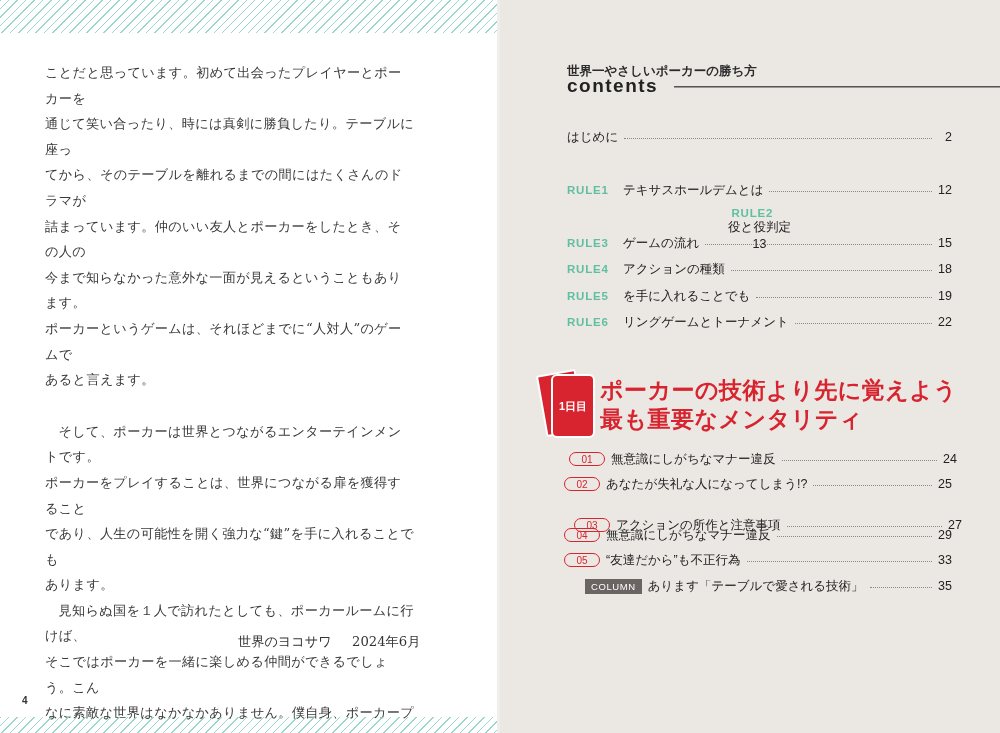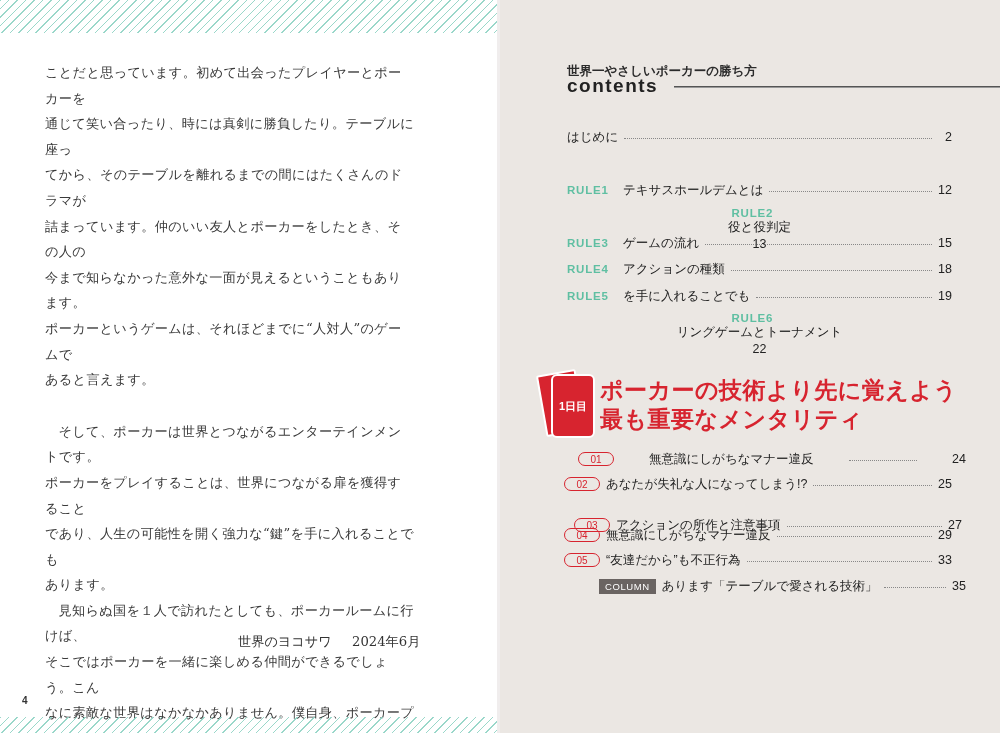--- a/index.html
+++ b/index.html
@@ -153,28 +153,28 @@
     <span class="title">アクションの種類</span>
     <span class="dots"></span>
     <span class="page">18</span>
   </div>
   <div class="toc-row" style="top:286px;">
     <span class="rule-tag">RULE5</span>
     <span class="title">を手に入れることでも</span>
     <span class="dots"></span>
     <span class="page">19</span>
   </div>
-  <div class="toc-row" style="top:312px;flex-direction:column;">
+  <div class="toc-row" style="top:312px;">
     <span class="rule-tag">RULE6</span>
     <span class="title">リングゲームとトーナメント</span>
     <span class="dots"></span>
     <span class="page">22</span>
   </div>
 
-  <div class="toc-row" style="top:449px; left:81px; width:388px;gap:29px;">
+  <div class="toc-row" style="top:449px; left:72px; width:388px;">
     <span class="num-badge">01</span>
     <span class="title">無意識にしがちなマナー違反</span>
     <span class="dots"></span>
     <span class="page">24</span>
   </div>
   <div class="toc-row" style="top:474px; left:67px; width:388px;">
     <span class="num-badge">02</span>
     <span class="title">あなたが失礼な人になってしまう!?</span>
     <span class="dots"></span>
     <span class="page">25</span>
@@ -190,21 +190,21 @@
     <span class="title">無意識にしがちなマナー違反</span>
     <span class="dots"></span>
     <span class="page">29</span>
   </div>
   <div class="toc-row" style="top:550px; left:67px; width:388px;">
     <span class="num-badge">05</span>
     <span class="title">“友達だから”も不正行為</span>
     <span class="dots"></span>
     <span class="page">33</span>
   </div>
-  <div class="toc-row" style="top:576px; left:81px; width:388px;padding-left:21px;">
+  <div class="toc-row" style="top:576px; left:67px; width:388px;padding-left:21px;">
     <span class="column-badge">COLUMN</span>
     <span class="title">あります「テーブルで愛される技術」</span>
     <span class="dots"></span>
     <span class="page">35</span>
   </div>
 </div>
 <div class="gutter"></div>
 
 <div class="chapter-icon">
   <div class="card-back"></div>

